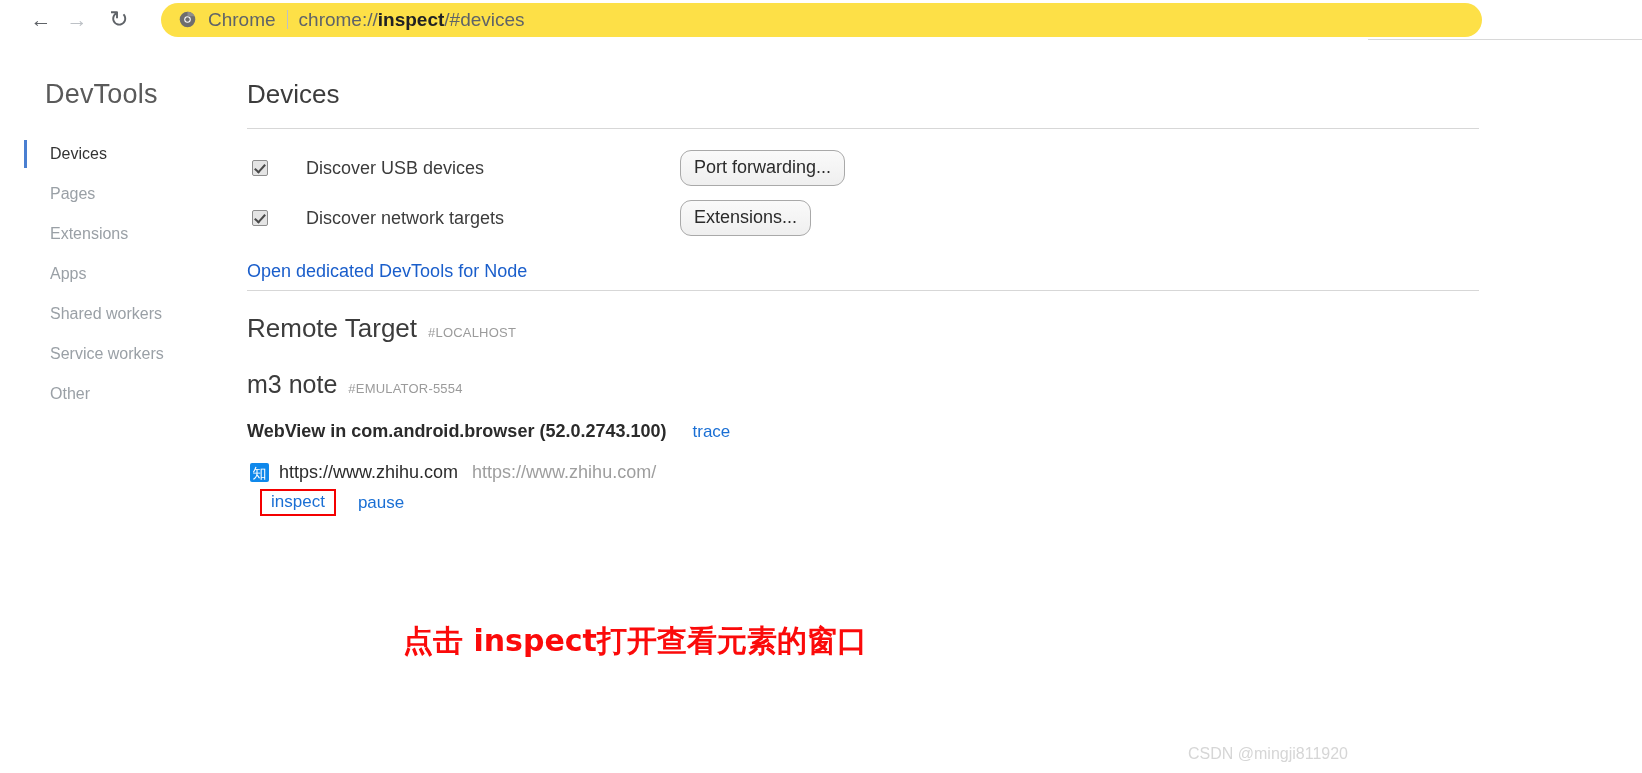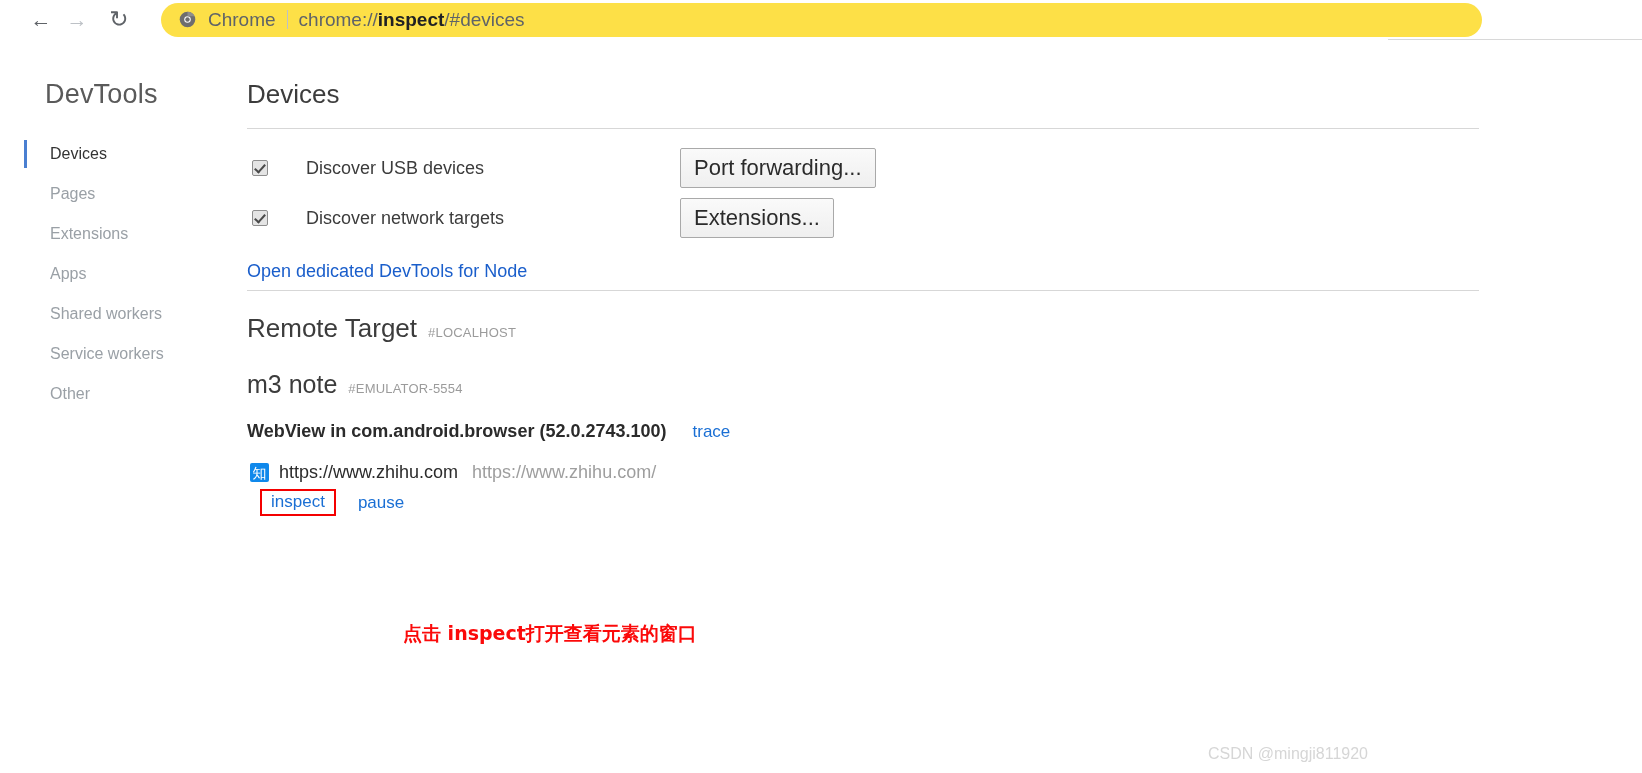--- a/index.html
+++ b/index.html
@@ -79,21 +79,20 @@
   }
   .omnibox-url b { color: #202124; font-weight: 700; }
 
   
   .page {
     position: absolute;
     left: 0; top: 39px;
     width: 1368px;
     height: 734px;
     background: #ffffff;
-    padding-left: 20px;
   }
 
   
   .sidebar {
     position: absolute;
     left: 0; top: 0;
     width: 230px;
     padding-top: 40px;
   }
   .devtools-title {
@@ -176,25 +175,25 @@
     transform: rotate(42deg);
   }
   .opt-label {
     font-size: 18px;
     color: #3c3c3c;
     width: 350px;
     cursor: default;
   }
   .btn {
     font-family: "Liberation Sans", sans-serif;
-    font-size: 22px;
+    font-size: 18px;
     color: #2b2b2b;
     background: linear-gradient(#fafafa, #efefef);
     border: 1px solid #a9a9a9;
-    border-radius: 2px;
+    border-radius: 11px;
     padding: 6px 13px 7px;
     cursor: pointer;
     line-height: 1.15;
   }
   .node-link {
     display: inline-block;
     font-size: 18px;
     color: #1a5ecb;
     margin-top: 10px;
     margin-bottom: 8px;
@@ -289,21 +288,21 @@
     font-size: 17px;
     color: #1a6fd4;
     cursor: pointer;
   }
   .pause-link { margin-left: 22px; }
 
   .annotation {
     position: absolute;
     left: 403px;
     top: 582px;
-    font-size: 19px;
+    font-size: 30px;
     color: #fb0a0a;
     font-weight: 700;
     font-family: "DejaVu Sans", sans-serif;
     white-space: nowrap;
   }
   .watermark {
     position: absolute;
     right: 20px;
     bottom: 10px;
     font-size: 16px;

